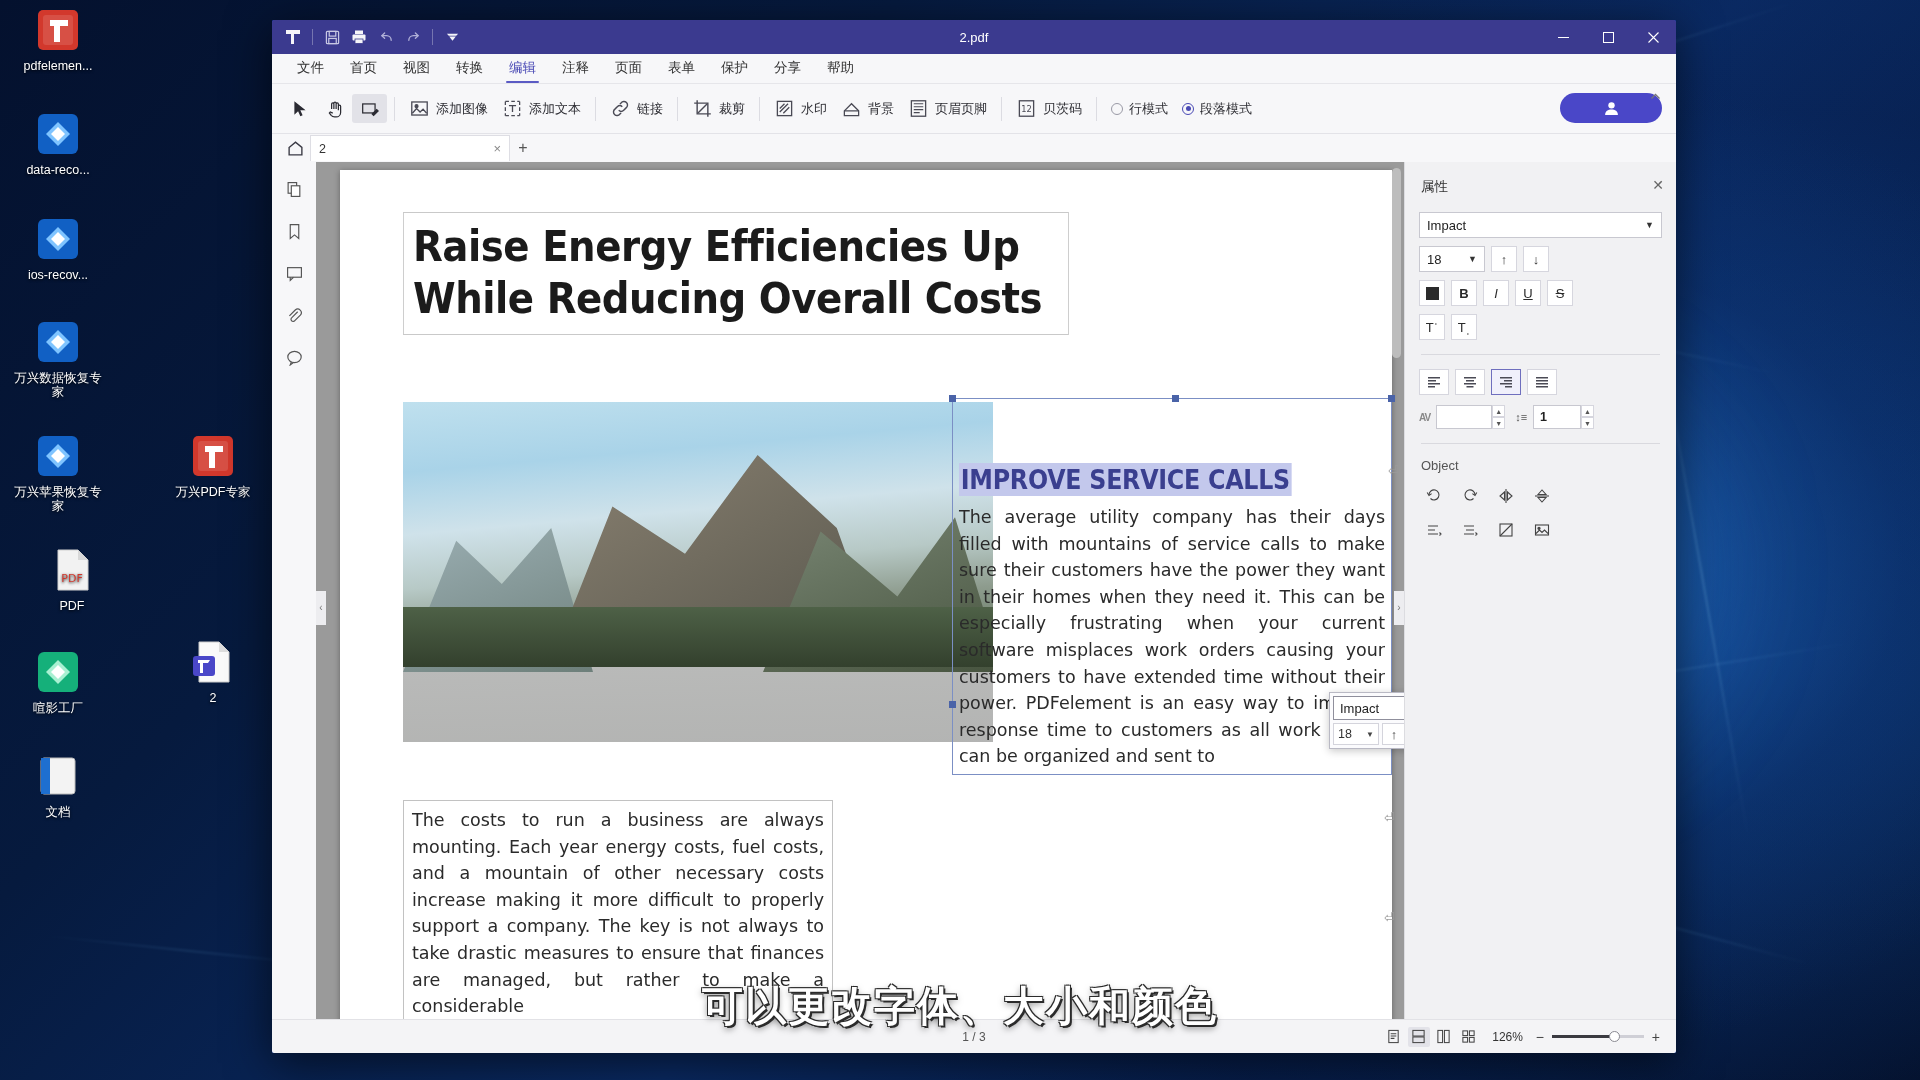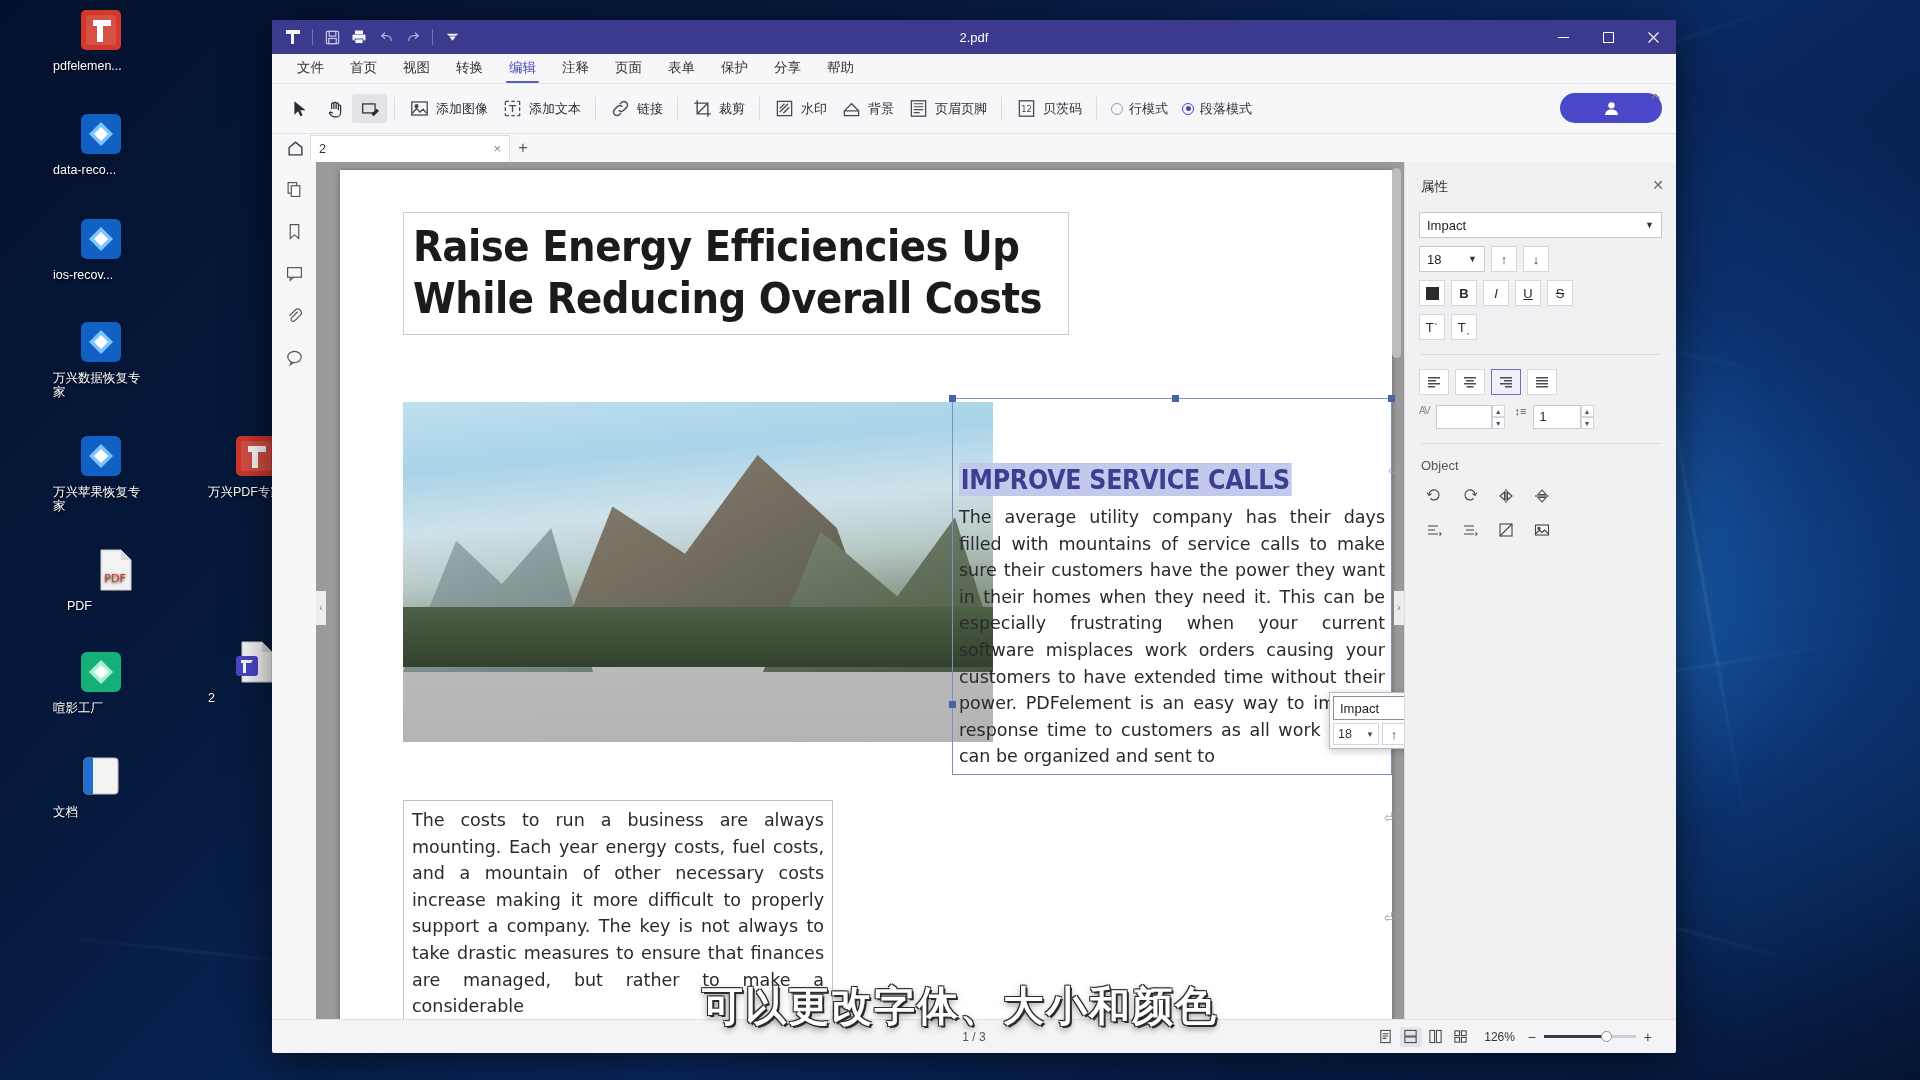--- a/index.html
+++ b/index.html
@@ -16,25 +16,24 @@
       radial-gradient(ellipse 900px 700px at 78% 52%, rgba(40,120,210,0.55) 0%, rgba(16,60,130,0.25) 45%, rgba(5,20,55,0) 72%),
       radial-gradient(ellipse 1300px 900px at 90% 60%, rgba(20,90,180,0.45) 0%, rgba(6,25,70,0.1) 60%, rgba(3,12,40,0) 80%),
       linear-gradient(135deg, #04112e 0%, #061a3e 30%, #0a2a63 58%, #061c47 80%, #030c22 100%);
   }
   .wl { position: absolute; background: linear-gradient(90deg, rgba(120,200,255,0) 0%, rgba(130,205,255,.30) 50%, rgba(120,200,255,0) 100%); height: 2px; filter: blur(1px); }
   .wl2 { position: absolute; background: linear-gradient(180deg, rgba(120,200,255,0) 0%, rgba(150,215,255,.22) 50%, rgba(120,200,255,0) 100%); width: 2px; filter: blur(1px); }
   .glow { position:absolute; border-radius:50%; filter: blur(60px); }
 
   
   .desk-icon {
-    position: absolute; width: 96px; text-align: left;
+    position: absolute; width: 96px; text-align: center;
     color: #fff; font-size: 12.5px; line-height: 14px;
     text-shadow: 0 1px 3px rgba(0,0,0,.95);
     cursor: default;
-    margin-left: 43px;
   }
   .desk-icon .gl { width: 48px; height: 48px; margin: 0 auto 5px; position: relative; }
   .desk-icon .lbl { display:block; word-wrap: break-word; }
 
   
   #win {
     position: absolute; left: 272px; top: 20px; width: 1404px; height: 1033px;
     background: #1d4ed8; border-radius: 2px;
     box-shadow: 0 10px 46px rgba(0,0,0,.6);
     display: flex; flex-direction: column; overflow: hidden;
@@ -148,21 +147,21 @@
   .pbtn { width: 26px; height: 26px; background:#fff; border:1px solid #d6d6de; display:flex;align-items:center;justify-content:center; font-size: 13px; color:#2a2a2a; cursor:pointer; }
   .pbtn.sel { border-color: #6f6fbe; background:#f0f0fb; }
   .pdiv { height:1px; background:#d9d9de; margin: 14px 2px; }
   .spin { display:flex; flex-direction:column; width: 13px; height: 24px; }
   .spin div { flex:1; display:flex;align-items:center;justify-content:center; font-size:7px; color:#555; border:1px solid #d6d6de; background:#fff; cursor:pointer;}
   .numbox { height: 24px; background:#fff; border:1px solid #c8c8d0; display:flex; align-items:center; padding:0 6px; font-size:12.5px; color:#222; }
 
   
   #statusbar { height: 34px; background: #f4f4f6; border-top: 1px solid #e2e2e6; display:flex; align-items:center; flex:none; position: relative; }
   #pg-indicator { position:absolute; left: 50%; transform: translateX(-50%); font-size: 12px; color: #555; }
-  #sb-right { margin-left:auto; display:flex; align-items:center; gap: 8px; padding-right: 24px; }
+  #sb-right { margin-left:auto; display:flex; align-items:center; gap: 8px; padding-right: 16px; }
   .vmode { width:22px;height:20px; display:flex;align-items:center;justify-content:center; cursor:pointer; border-radius:2px;}
   .vmode.sel { background:#e3e3e9; }
   #zoomval { font-size: 12px; color:#333; min-width: 40px; text-align:center; }
   #zoomtrack { width: 92px; height: 3px; background: #cfcfd6; position:relative; cursor:pointer; }
   #zoomfill { position:absolute; left:0; top:0; height:3px; width:64%; background:#3a3a40; }
   #zoomknob { position:absolute; left:62%; top:-4px; width:11px; height:11px; border-radius:50%; background:#fff; border:1px solid #8a8a92; }
 
   
   #subtitle {
     position: absolute; left: 0; right: 0; bottom: 46px; text-align: center;
@@ -640,21 +639,21 @@
           <div class="pbtn" style="width: 30px; height: 26px;">
             <svg width="18" height="18" viewBox="0 0 18 18">
               <rect x="3" y="4" width="12" height="1.5" fill="#4a4a55"></rect>
               <rect x="3" y="7" width="12" height="1.5" fill="#4a4a55"></rect>
               <rect x="3" y="10" width="12" height="1.5" fill="#4a4a55"></rect>
               <rect x="3" y="13" width="12" height="1.5" fill="#4a4a55"></rect>
             </svg>
           </div>
         </div>
 
-      <div class="prow" style="margin-top:10px;align-items:flex-start;">
+      <div class="prow" style="margin-top:10px;align-items:center;font-weight:bold;">
         <span style="font-size:10px;color:#888;letter-spacing:-1px;">AV</span>
         <div style="display:flex;">
           <div class="numbox" style="width:56px;"></div>
           <div class="spin">
               <div>▲</div>
               <div>▼</div>
             </div>
         </div>
         <span style="font-size:11px;color:#555;margin-left:4px;">↕≡</span>
         <div style="display:flex;">

